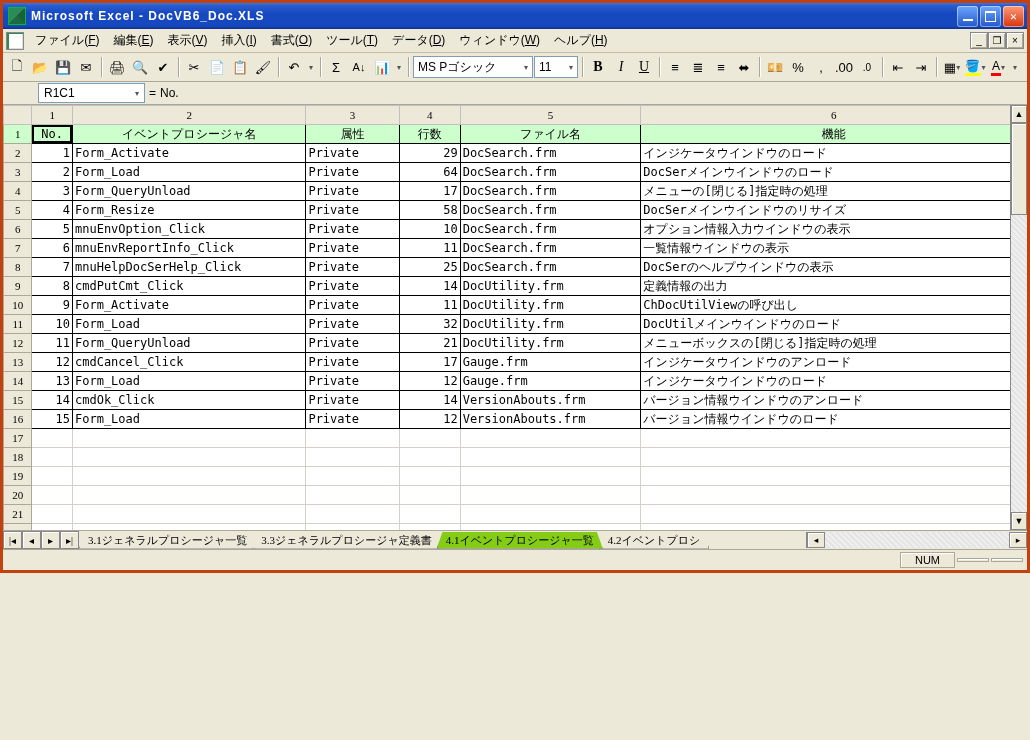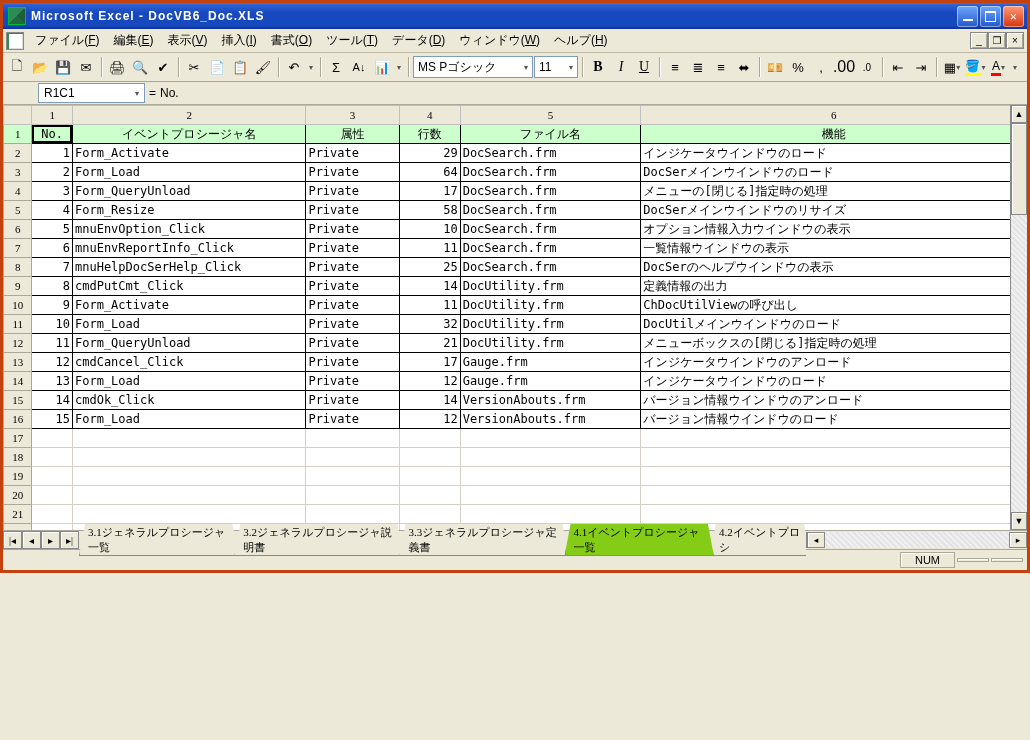--- a/index.html
+++ b/index.html
@@ -304,21 +304,21 @@
     <div class="tool-btn underline">U</div>
     <div class="tool-sep"></div>
     <div class="tool-btn">≡</div>
     <div class="tool-btn">≣</div>
     <div class="tool-btn">≡</div>
     <div class="tool-btn">⬌</div>
     <div class="tool-sep"></div>
     <div class="tool-btn">💴</div>
     <div class="tool-btn">%</div>
     <div class="tool-btn">,</div>
-    <div class="tool-btn" style="font-size:16px;">.00</div>
+    <div class="tool-btn" style="font-size:13px;">.00</div>
     <div class="tool-btn" style="font-size:10px;">.0</div>
     <div class="tool-sep"></div>
     <div class="tool-btn">⇤</div>
     <div class="tool-btn">⇥</div>
     <div class="tool-sep"></div>
     <div class="tool-btn">▦<span class="dd-arrow">▾</span></div>
     <div class="tool-btn">
         <span class="color-sw" style="border-color:#ffff00;">🪣</span>
         <span class="dd-arrow">▾</span>
       </div>
@@ -633,21 +633,20 @@
 
     <div class="tabstrip">
       <div class="tab-nav">
         <div>|◂</div>
         <div>◂</div>
         <div>▸</div>
         <div>▸|</div>
       </div>
       <div class="sheet-tabs" id="sheet-tabs">
           <div class="sheet-tab">3.1ジェネラルプロシージャ一覧</div>
-          <div class="sheet-tab">3.2ジェネラルプロシージャ説明書</div>
           <div class="sheet-tab">3.3ジェネラルプロシージャ定義書</div>
           <div class="sheet-tab active">4.1イベントプロシージャ一覧</div>
           <div class="sheet-tab">4.2イベントプロシ</div>
         </div>
       <div class="hscroll">
         <div class="sbtn">◂</div>
         <div class="track"></div>
         <div class="sbtn">▸</div>
       </div>
     </div>

